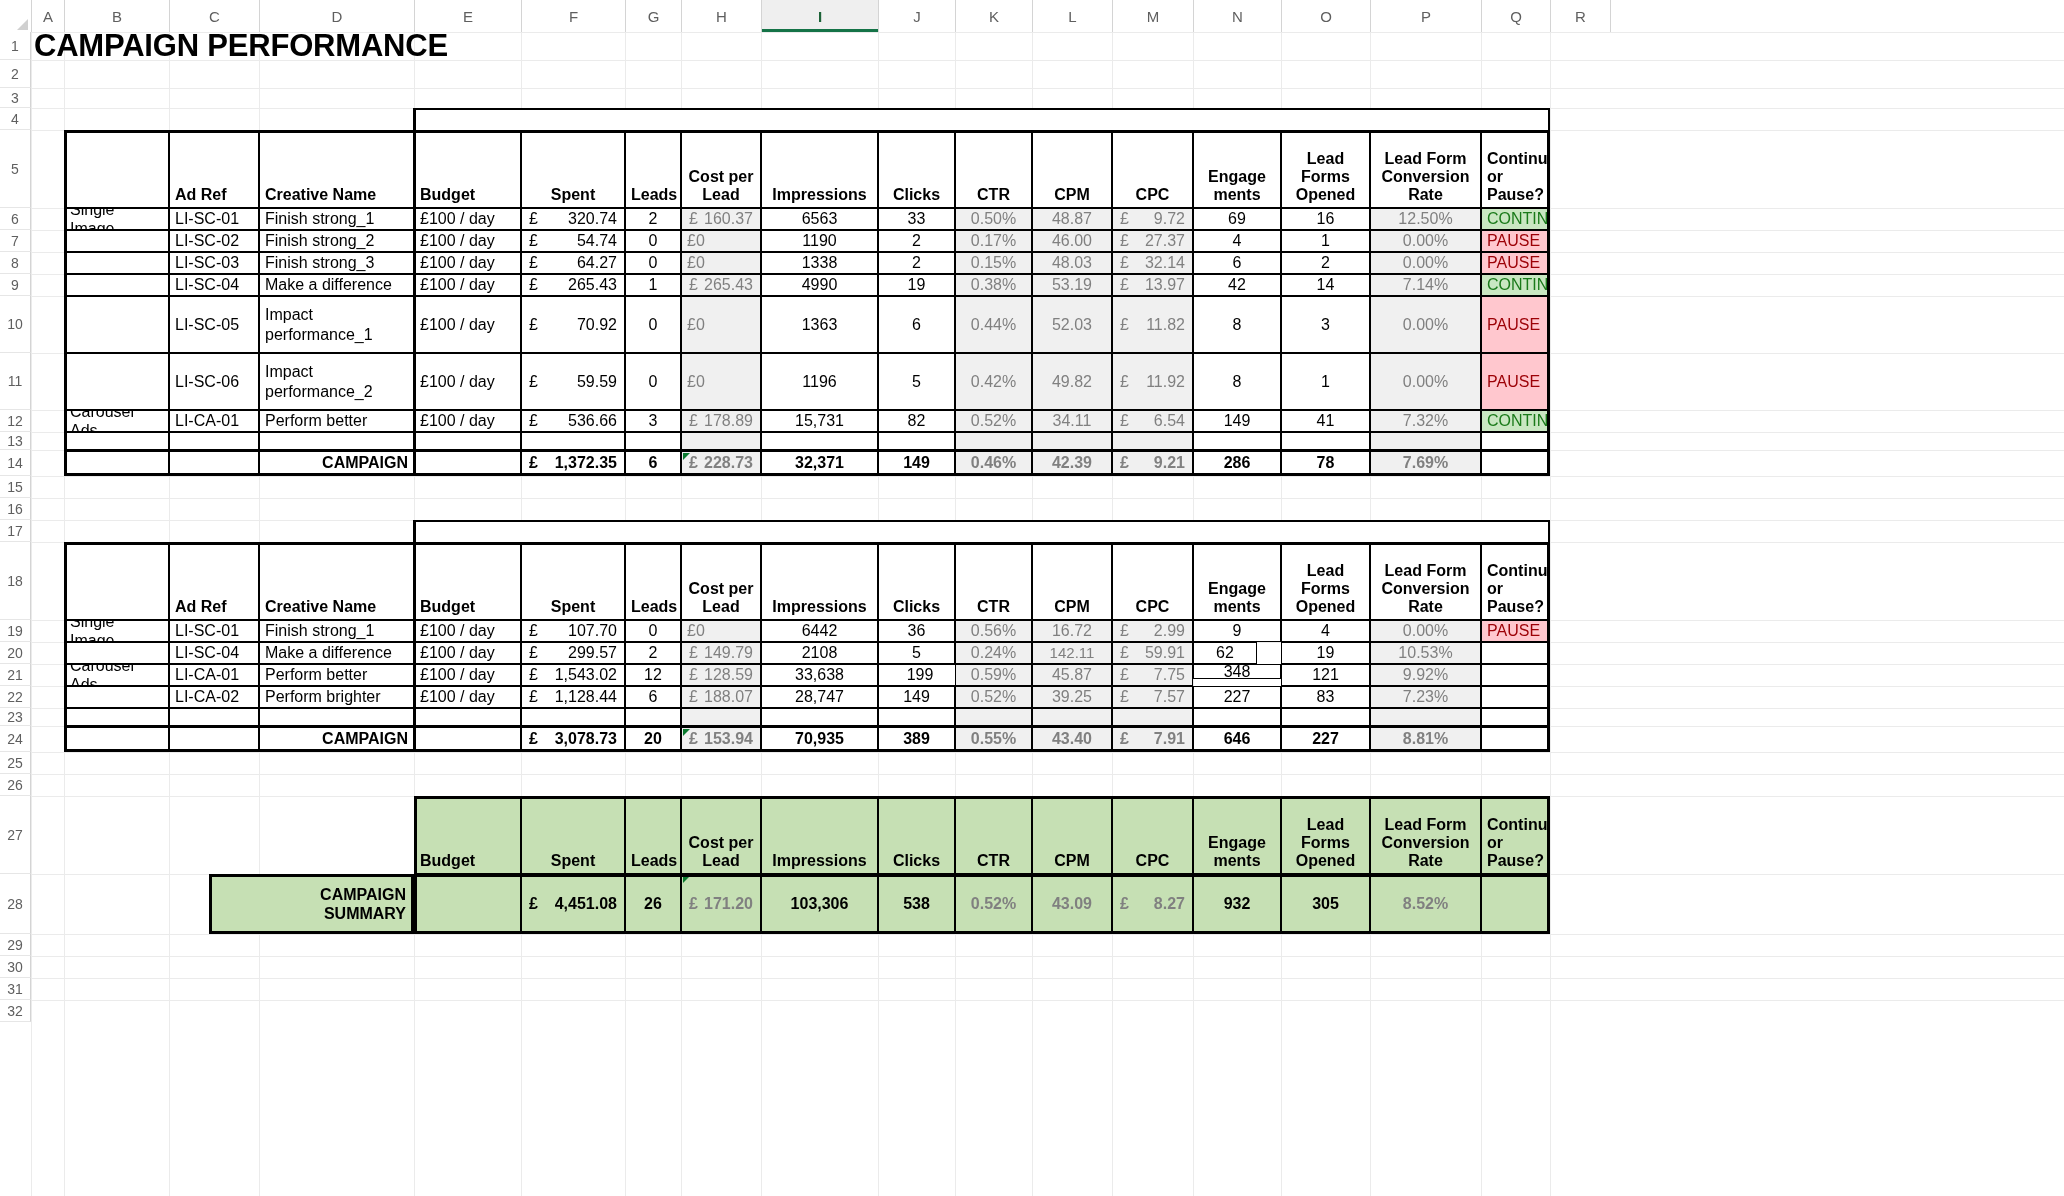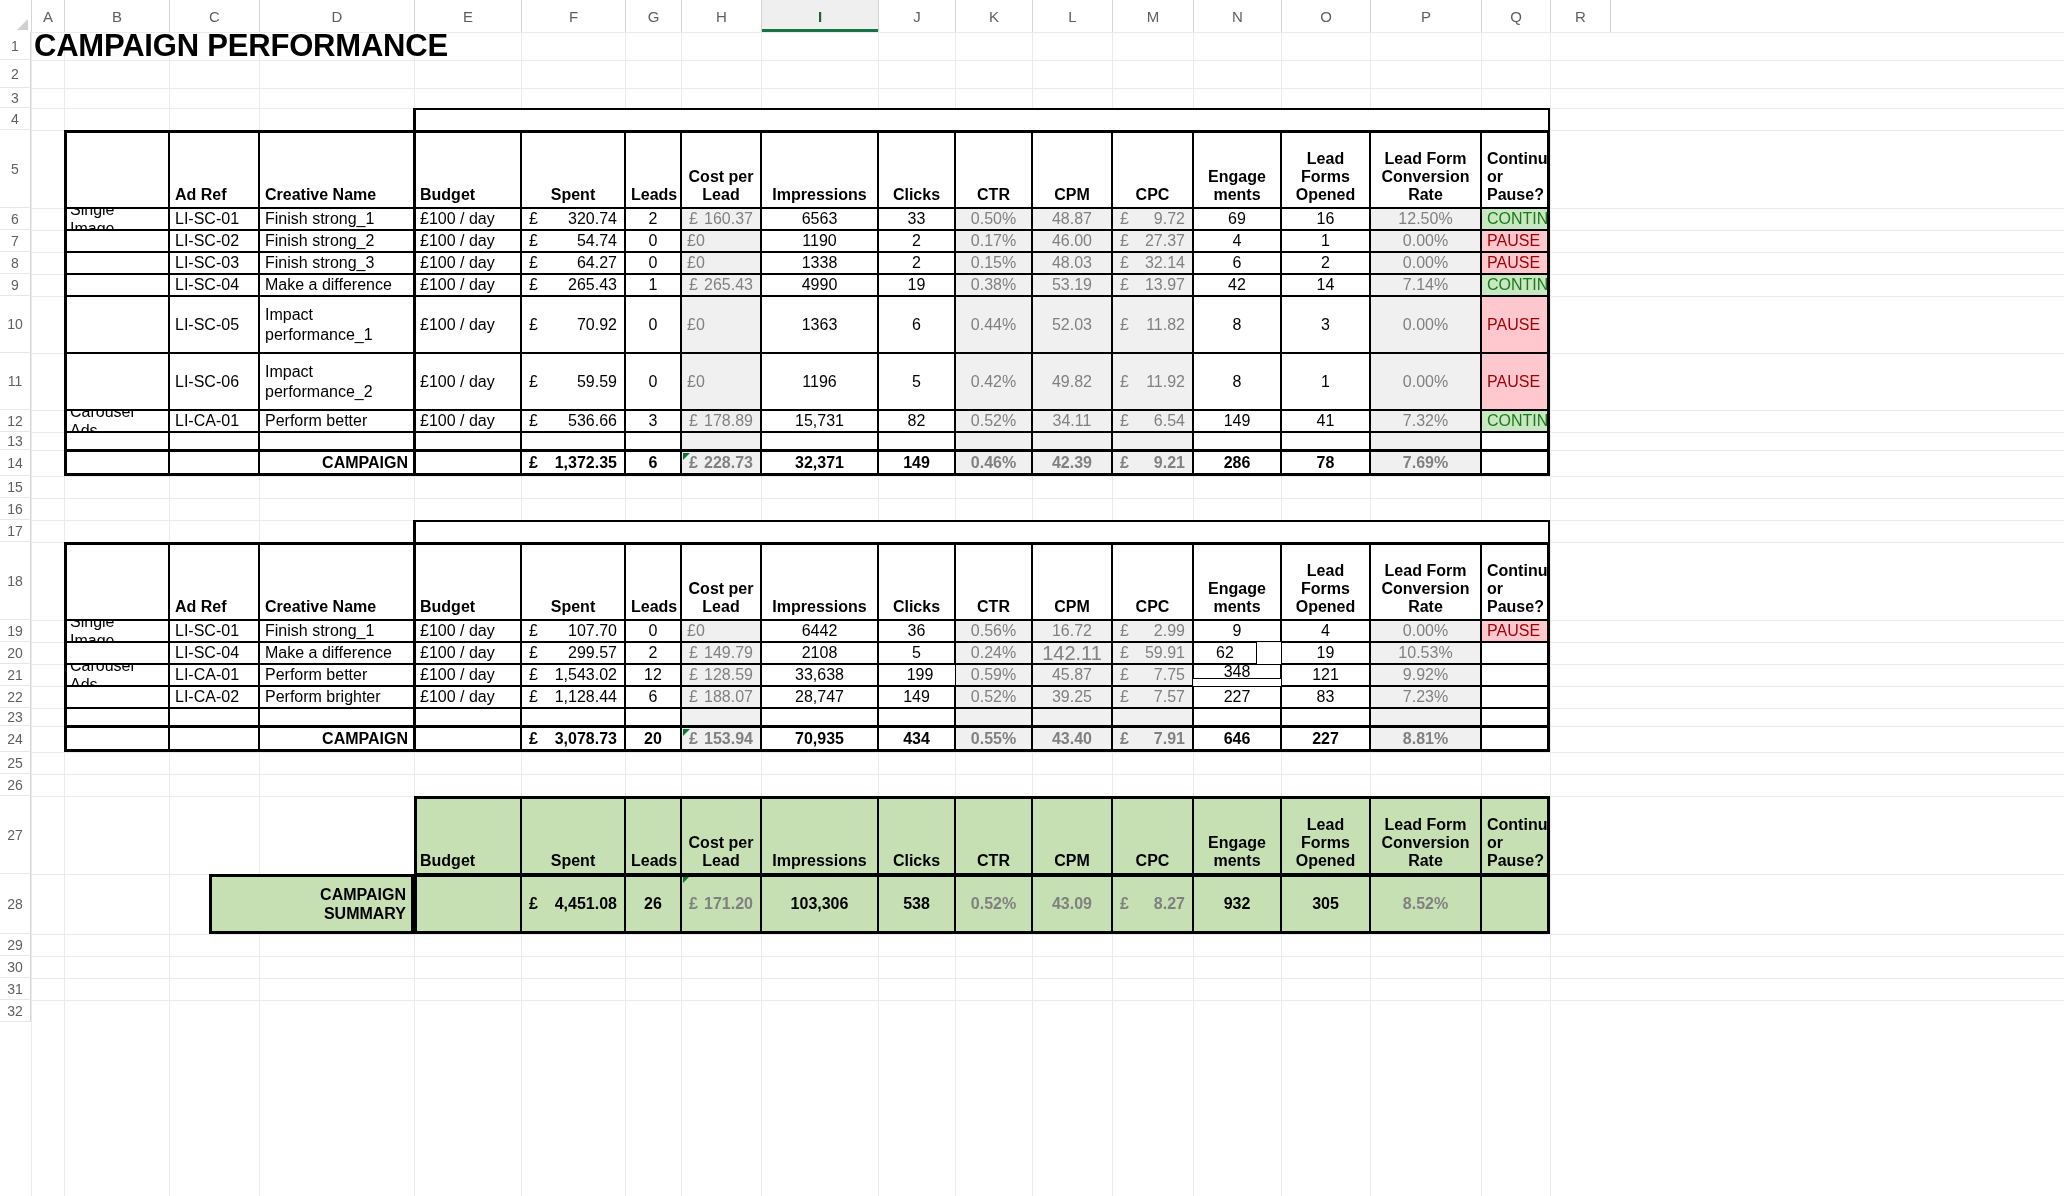--- a/index.html
+++ b/index.html
@@ -766,21 +766,21 @@
       </div>
       <div class="abs " style="border: 1px solid rgb(0, 0, 0); font-size: 16px; display: flex; align-items: center; box-sizing: border-box; padding: 0px 5px; background: rgb(255, 255, 255); overflow: hidden; left: 730px; top: 610px; width: 117px; height: 22px; justify-content: center; text-align: center;">
         <span style="white-space: pre-line; line-height: 1.2; width: 100%; text-align: center;">2108</span>
       </div>
       <div class="abs " style="border: 1px solid rgb(0, 0, 0); font-size: 16px; display: flex; align-items: center; box-sizing: border-box; padding: 0px 5px; background: rgb(255, 255, 255); overflow: hidden; left: 847px; top: 610px; width: 77px; height: 22px; justify-content: center; text-align: center;">
         <span style="white-space: pre-line; line-height: 1.2; width: 100%; text-align: center;">5</span>
       </div>
       <div class="abs " style="border: 1px solid rgb(0, 0, 0); font-size: 16px; display: flex; align-items: center; box-sizing: border-box; padding: 0px 5px; background: rgb(240, 240, 240); overflow: hidden; left: 924px; top: 610px; width: 77px; height: 22px; color: rgb(128, 128, 128); justify-content: center; text-align: center;">
         <span style="white-space: pre-line; line-height: 1.2; width: 100%; text-align: center;">0.24%</span>
       </div>
-      <div class="abs " style="border: 1px solid rgb(0, 0, 0); font-size: 20px; display: flex; align-items: center; box-sizing: border-box; padding: 0px 5px; background: rgb(240, 240, 240); overflow: hidden; left: 1001px; top: 610px; width: 80px; height: 22px; color: rgb(128, 128, 128); justify-content: center; text-align: center;">
+      <div class="abs " style="border: 1px solid rgb(0, 0, 0); font-size: 15px; display: flex; align-items: center; box-sizing: border-box; padding: 0px 5px; background: rgb(240, 240, 240); overflow: hidden; left: 1001px; top: 610px; width: 80px; height: 22px; color: rgb(128, 128, 128); justify-content: center; text-align: center;">
         <span style="white-space: pre-line; line-height: 1.2; width: 100%; text-align: center;">142.11</span>
       </div>
       <div class="abs " style="border: 1px solid rgb(0, 0, 0); font-size: 16px; display: flex; align-items: center; box-sizing: border-box; padding: 0px; background: rgb(240, 240, 240); overflow: hidden; left: 1081px; top: 610px; width: 81px; height: 22px; color: rgb(128, 128, 128); position: absolute;">
         <span style="position: absolute; left: 7px; color: rgb(128, 128, 128);">£</span>
         <span style="position: absolute; right: 7px; color: rgb(128, 128, 128);">59.91</span>
       </div>
       <div class="abs " style="border: 1px solid rgb(0, 0, 0); font-size: 16px; display: flex; align-items: center; box-sizing: border-box; padding: 0px 5px; background: rgb(255, 255, 255); overflow: hidden; left: 1162px; top: 610px; width: 64px; height: 22px; justify-content: center; text-align: center;">
         <span style="white-space: pre-line; line-height: 1.2; width: 100%; text-align: center;">62</span>
       </div>
       <div class="abs " style="border: 1px solid rgb(0, 0, 0); font-size: 16px; display: flex; align-items: center; box-sizing: border-box; padding: 0px 5px; background: rgb(255, 255, 255); overflow: hidden; left: 1250px; top: 610px; width: 89px; height: 22px; justify-content: center; text-align: center;">
@@ -925,21 +925,21 @@
       </div>
       <div class="abs " style="border-width: 2px 1px; border-style: solid; border-color: rgb(0, 0, 0); border-image: initial; font-size: 16px; display: flex; align-items: center; box-sizing: border-box; padding: 0px; background: rgb(240, 240, 240); overflow: hidden; left: 650px; top: 694px; width: 80px; height: 26px; font-weight: bold; color: rgb(128, 128, 128); position: absolute;">
         <span style="position: absolute; left: 7px; color: rgb(128, 128, 128);">£</span>
         <span style="position: absolute; right: 7px; color: rgb(128, 128, 128);">153.94</span>
         <div class="tick"></div>
       </div>
       <div class="abs " style="border-width: 2px 1px; border-style: solid; border-color: rgb(0, 0, 0); border-image: initial; font-size: 16px; display: flex; align-items: center; box-sizing: border-box; padding: 0px 5px; background: rgb(255, 255, 255); overflow: hidden; left: 730px; top: 694px; width: 117px; height: 26px; font-weight: bold; justify-content: center; text-align: center;">
         <span>70,935</span>
       </div>
       <div class="abs " style="border-width: 2px 1px; border-style: solid; border-color: rgb(0, 0, 0); border-image: initial; font-size: 16px; display: flex; align-items: center; box-sizing: border-box; padding: 0px 5px; background: rgb(255, 255, 255); overflow: hidden; left: 847px; top: 694px; width: 77px; height: 26px; font-weight: bold; justify-content: center; text-align: center;">
-        <span>434</span>
+        <span>389</span>
       </div>
       <div class="abs " style="border-width: 2px 1px; border-style: solid; border-color: rgb(0, 0, 0); border-image: initial; font-size: 16px; display: flex; align-items: center; box-sizing: border-box; padding: 0px 5px; background: rgb(240, 240, 240); overflow: hidden; left: 924px; top: 694px; width: 77px; height: 26px; font-weight: bold; color: rgb(128, 128, 128); justify-content: center; text-align: center;">
         <span>0.55%</span>
       </div>
       <div class="abs " style="border-width: 2px 1px; border-style: solid; border-color: rgb(0, 0, 0); border-image: initial; font-size: 16px; display: flex; align-items: center; box-sizing: border-box; padding: 0px 5px; background: rgb(240, 240, 240); overflow: hidden; left: 1001px; top: 694px; width: 80px; height: 26px; font-weight: bold; color: rgb(128, 128, 128); justify-content: center; text-align: center;">
         <span>43.40</span>
       </div>
       <div class="abs " style="border-width: 2px 1px; border-style: solid; border-color: rgb(0, 0, 0); border-image: initial; font-size: 16px; display: flex; align-items: center; box-sizing: border-box; padding: 0px; background: rgb(240, 240, 240); overflow: hidden; left: 1081px; top: 694px; width: 81px; height: 26px; font-weight: bold; color: rgb(128, 128, 128); position: absolute;">
         <span style="position: absolute; left: 7px; color: rgb(128, 128, 128);">£</span>
         <span style="position: absolute; right: 7px; color: rgb(128, 128, 128);">7.91</span>

